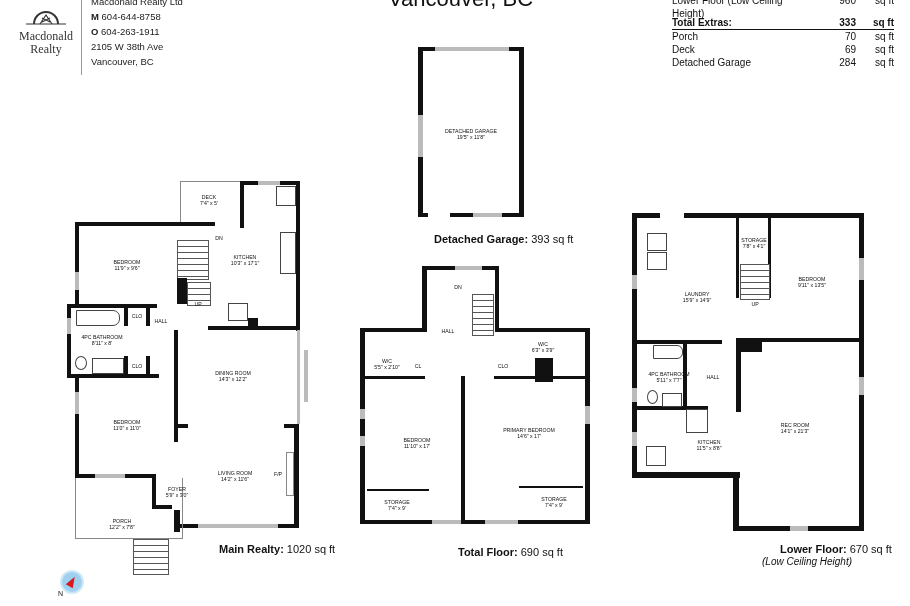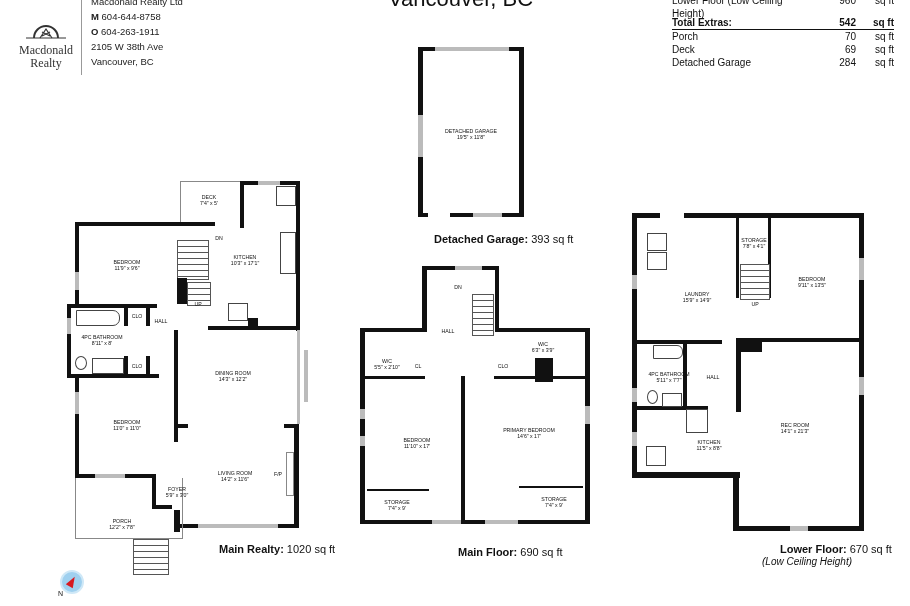--- a/index.html
+++ b/index.html
@@ -1,19 +1,19 @@
 <!DOCTYPE html>
 <html><head>
 <meta charset="utf-8">
 <style>
   html,body{margin:0;padding:0;background:#fff;}
   body{width:910px;height:606px;position:relative;overflow:hidden;font-family:"Liberation Sans",sans-serif;color:#111;}
   .abs{position:absolute;}
   
-  .logo-block{left:10px;top:24px;width:72px;text-align:center;}
+  .logo-block{left:10px;top:10px;width:72px;text-align:center;}
   .logo-name{font-family:"Liberation Serif",serif;font-size:12px;line-height:13px;color:#333;}
   .vline{left:81px;top:0;width:1px;height:75px;background:#999;}
   .contact{left:91px;top:-6px;font-size:9.5px;line-height:15px;color:#222;}
   .contact b{font-weight:bold;}
   .title{left:388px;top:-14px;font-size:22px;color:#111;white-space:nowrap;}
   .summary{left:672px;top:-6px;width:222px;font-size:10px;color:#111;}
   .srow{display:flex;height:13px;line-height:13px;}
   .srow .l{flex:1;}
   .srow .n{width:40px;text-align:right;}
   .srow .u{width:38px;text-align:right;}
@@ -55,21 +55,21 @@
 <div class="abs title">Vancouver, BC</div>
 
 <div class="abs summary">
   <div class="srow">
     <span class="l">Lower Floor (Low Ceiling Height)</span>
     <span class="n">960</span>
     <span class="u">sq ft</span>
   </div>
   <div class="srow total">
     <span class="l">Total Extras:</span>
-    <span class="n">542</span>
+    <span class="n">333</span>
     <span class="u">sq ft</span>
   </div>
   <div class="srow">
     <span class="l">Porch</span>
     <span class="n">70</span>
     <span class="u">sq ft</span>
   </div>
   <div class="srow">
     <span class="l">Deck</span>
     <span class="n">69</span>
@@ -264,21 +264,21 @@
     </div>
   <div class="room-label" style="left:397px;top:505px;">
       <div>STORAGE</div>
       <div>7'4" x 9'</div>
     </div>
   <div class="room-label" style="left:554px;top:502px;">
       <div>STORAGE</div>
       <div>7'4" x 9'</div>
     </div>
 
-  <div class="floor-caption" style="left:434px;top:546px;"><b>Main Floor:</b> <span>690 sq ft</span></div>
+  <div class="floor-caption" style="left:434px;top:546px;"><b>Total Floor:</b> <span>690 sq ft</span></div>
 </div>
 
 <div>
   <div class="wall" style="left:632px;top:213px;width:5px;height:260px;"></div>
   <div class="win" style="left:632px;top:275px;width:5px;height:14px;"></div>
   <div class="win" style="left:632px;top:388px;width:5px;height:14px;"></div>
   <div class="win" style="left:632px;top:432px;width:5px;height:14px;"></div>
   <div class="wall" style="left:632px;top:213px;width:28px;height:5px;"></div>
   <div class="wall" style="left:684px;top:213px;width:180px;height:5px;"></div>
   <div class="wall" style="left:859px;top:213px;width:5px;height:318px;"></div>

